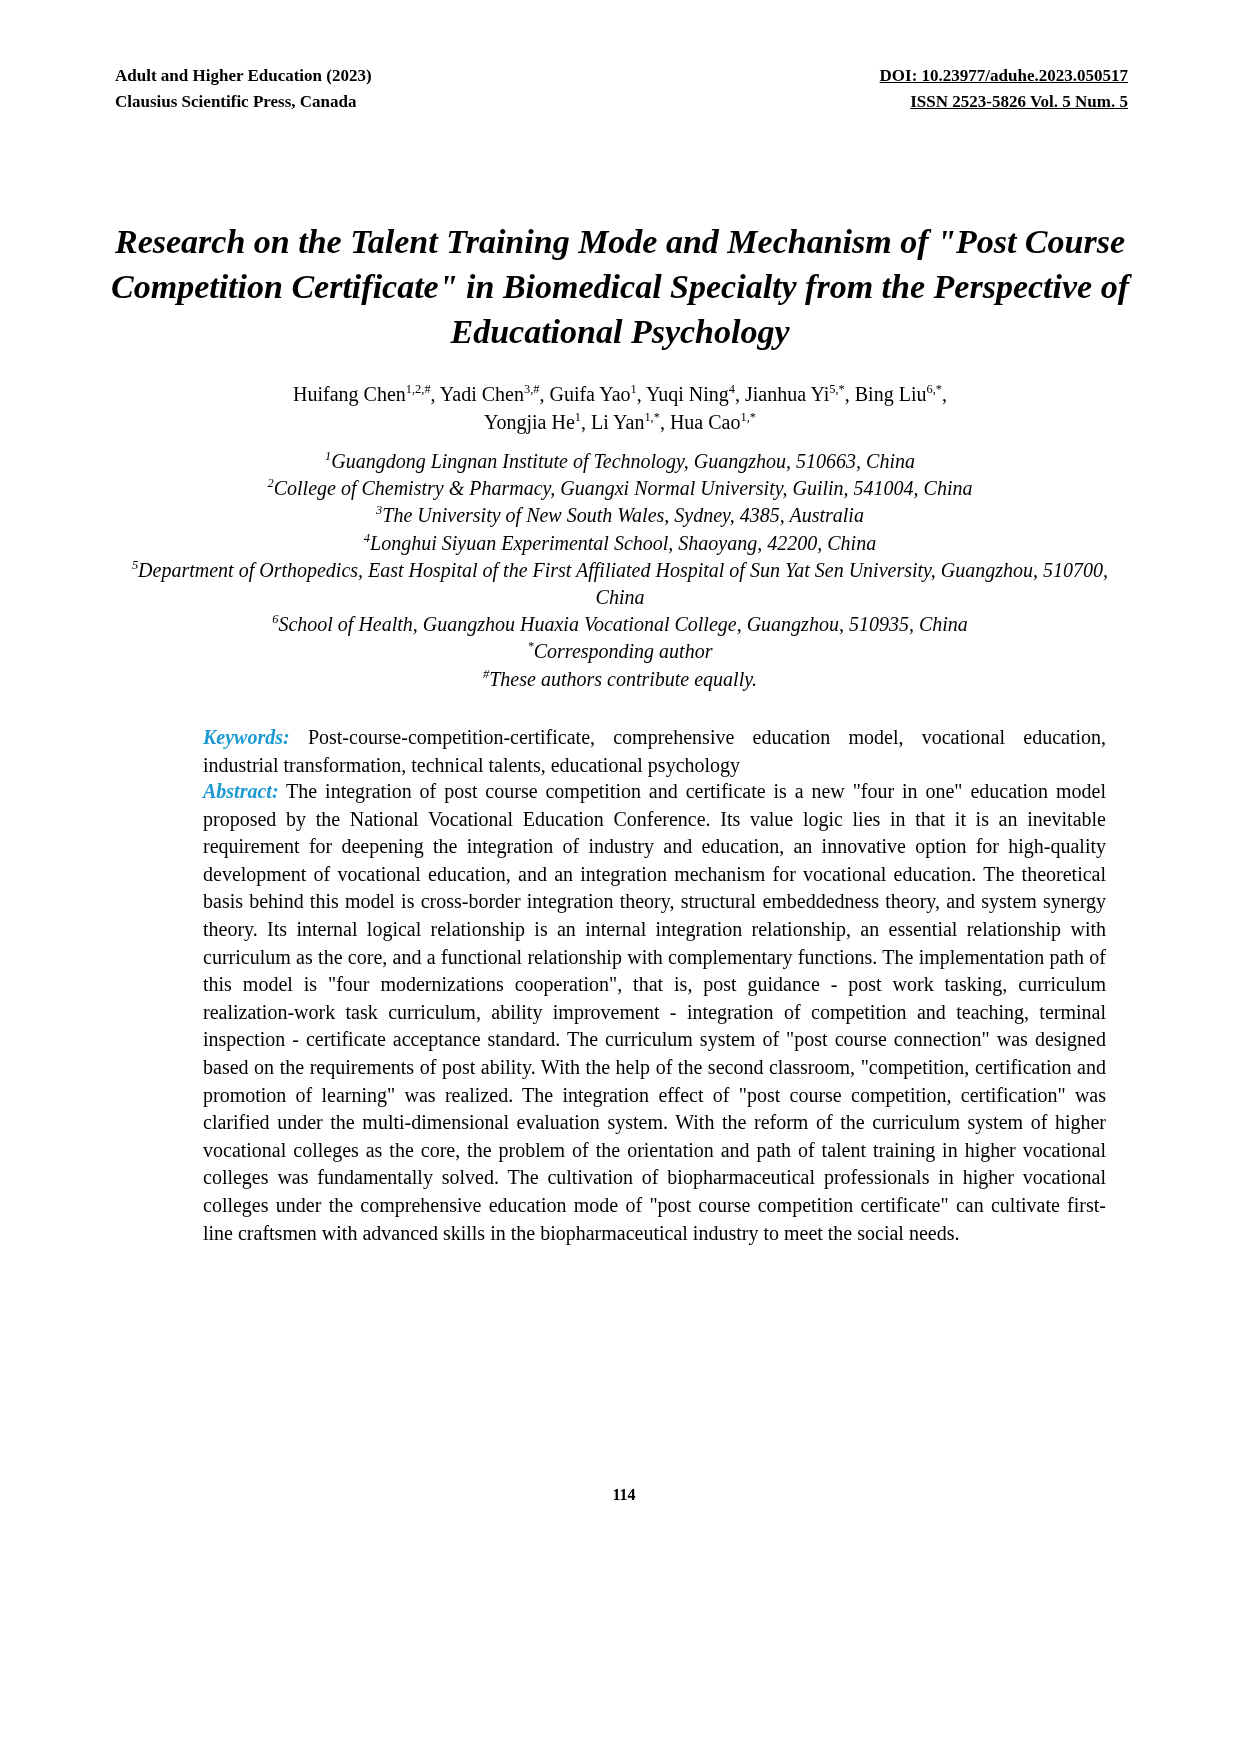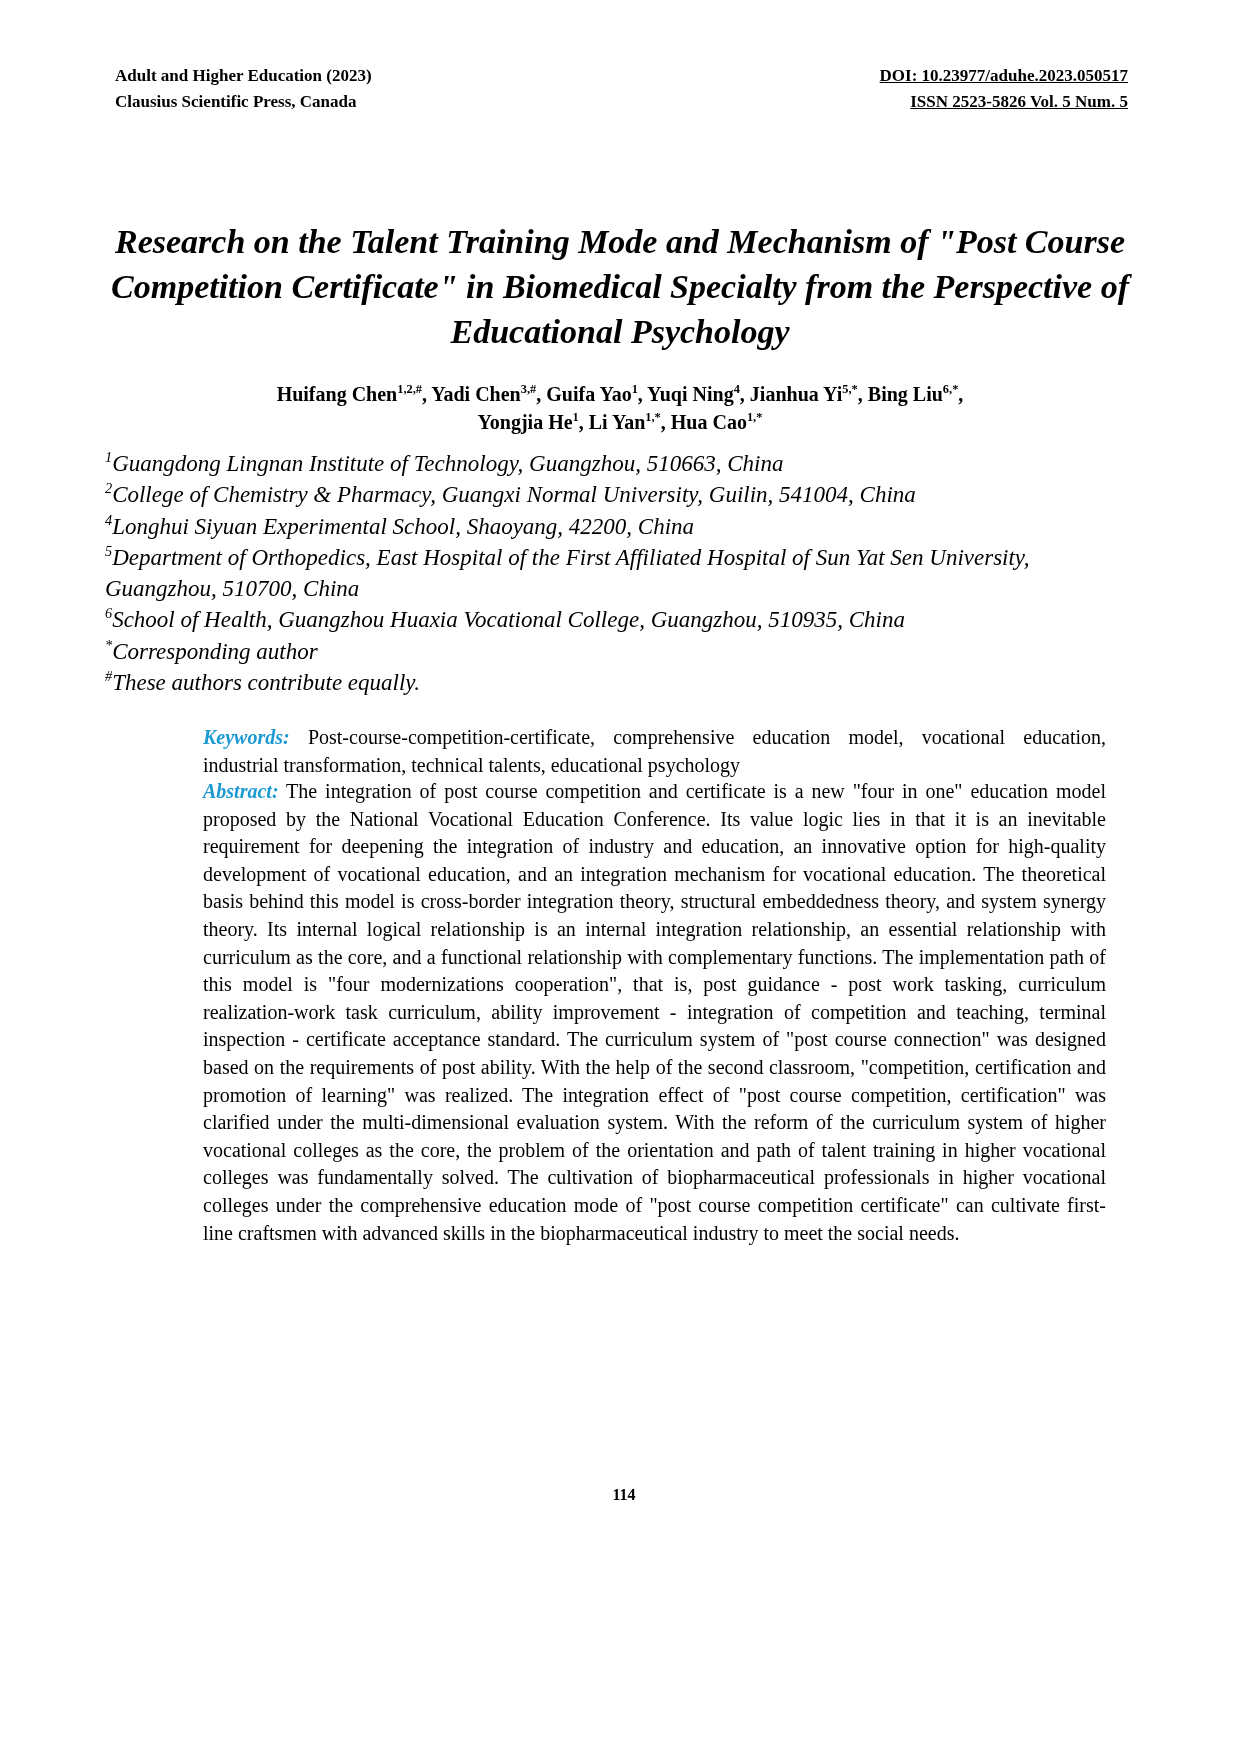--- a/index.html
+++ b/index.html
@@ -33,27 +33,28 @@
     font-size: 34px;
     font-weight: bold;
     font-style: italic;
     line-height: 1.32;
   }
   .authors {
     position: absolute;
     top: 380px; left: 95px; right: 95px;
     text-align: center;
     font-size: 20px;
-    font-weight: bold;
+    font-weight: normal;
     line-height: 1.42;
   }
   .affiliations {
     position: absolute;
     top: 448px; left: 105px; right: 105px;
-    font-size: 23px;
+    text-align: center;
+    font-size: 20px;
     font-style: italic;
     line-height: 1.36;
   }
   .indent-block {
     position: absolute;
     left: 187px; right: 118px;
     margin: 16px;
     text-align: justify;
     font-size: 20px;
     line-height: 1.38;
@@ -93,20 +94,21 @@
   <h1 class="title">Research on the Talent Training Mode and Mechanism of "Post Course Competition Certificate" in Biomedical Specialty from the Perspective of Educational Psychology</h1>
 
   <div class="authors">
     <div class="authors-line"><span>Huifang Chen</span><sup>1,2,#</sup>, <span>Yadi Chen</span><sup>3,#</sup>, <span>Guifa Yao</span><sup>1</sup>, <span>Yuqi Ning</span><sup>4</sup>, <span>Jianhua Yi</span><sup>5,*</sup>, <span>Bing Liu</span><sup>6,*</sup>, </div>
     <div class="authors-line"><span>Yongjia He</span><sup>1</sup>, <span>Li Yan</span><sup>1,*</sup>, <span>Hua Cao</span><sup>1,*</sup></div>
   </div>
 
   <div class="affiliations">
       <div><sup>1</sup><span>Guangdong Lingnan Institute of Technology, Guangzhou, 510663, China</span></div>
       <div><sup>2</sup><span>College of Chemistry &amp; Pharmacy, Guangxi Normal University, Guilin, 541004, China</span></div>
+      <div><sup>3</sup><span>The University of New South Wales, Sydney, 4385, Australia</span></div>
       <div><sup>4</sup><span>Longhui Siyuan Experimental School, Shaoyang, 42200, China</span></div>
       <div><sup>5</sup><span>Department of Orthopedics, East Hospital of the First Affiliated Hospital of Sun Yat Sen University, Guangzhou, 510700, China</span></div>
       <div><sup>6</sup><span>School of Health, Guangzhou Huaxia Vocational College, Guangzhou, 510935, China</span></div>
       <div><sup>*</sup><span>Corresponding author</span></div>
       <div><sup>#</sup><span>These authors contribute equally.</span></div>
     </div>
 
   <p class="indent-block keywords"><span class="label">Keywords:</span> <span>Post-course-competition-certificate, comprehensive education model, vocational education, industrial transformation, technical talents, educational psychology</span></p>
 
   <p class="indent-block abstract"><span class="label">Abstract:</span> <span>The integration of post course competition and certificate is a new "four in one" education model proposed by the National Vocational Education Conference. Its value logic lies in that it is an inevitable requirement for deepening the integration of industry and education, an innovative option for high-quality development of vocational education, and an integration mechanism for vocational education. The theoretical basis behind this model is cross-border integration theory, structural embeddedness theory, and system synergy theory. Its internal logical relationship is an internal integration relationship, an essential relationship with curriculum as the core, and a functional relationship with complementary functions. The implementation path of this model is "four modernizations cooperation", that is, post guidance - post work tasking, curriculum realization-work task curriculum, ability improvement - integration of competition and teaching, terminal inspection - certificate acceptance standard. The curriculum system of "post course connection" was designed based on the requirements of post ability. With the help of the second classroom, "competition, certification and promotion of learning" was realized. The integration effect of "post course competition, certification" was clarified under the multi-dimensional evaluation system. With the reform of the curriculum system of higher vocational colleges as the core, the problem of the orientation and path of talent training in higher vocational colleges was fundamentally solved. The cultivation of biopharmaceutical professionals in higher vocational colleges under the comprehensive education mode of "post course competition certificate" can cultivate first-line craftsmen with advanced skills in the biopharmaceutical industry to meet the social needs.</span></p>

